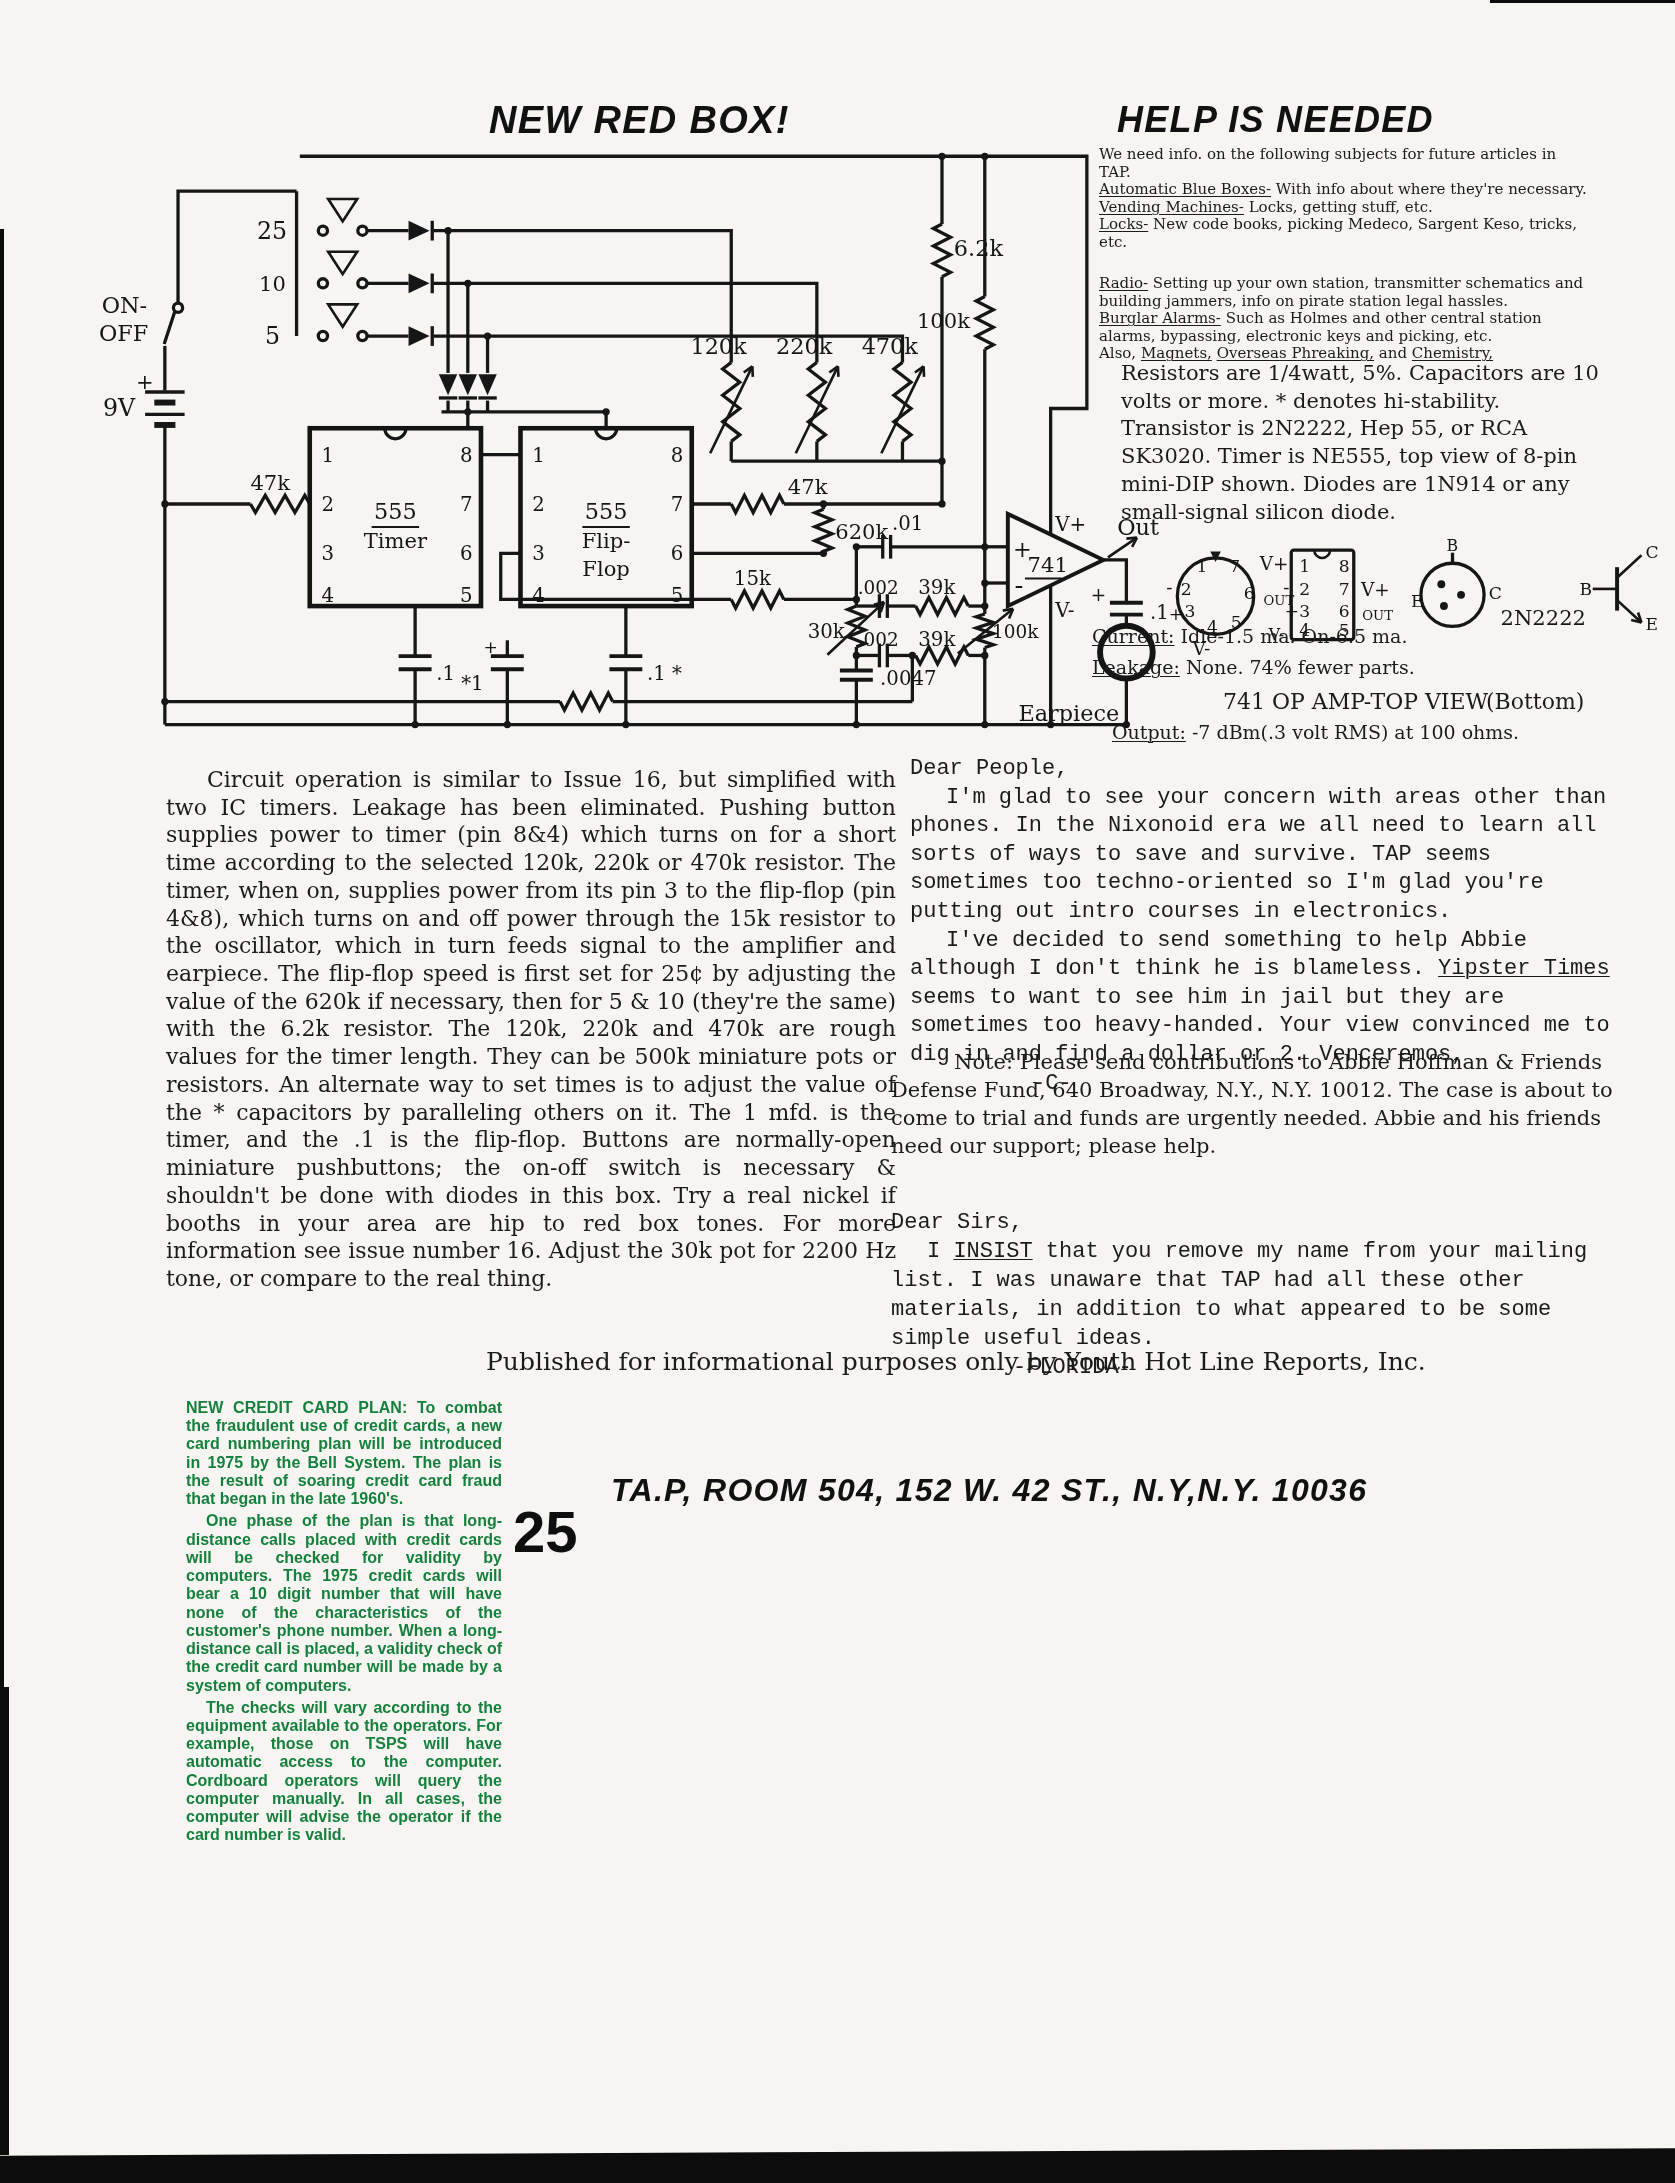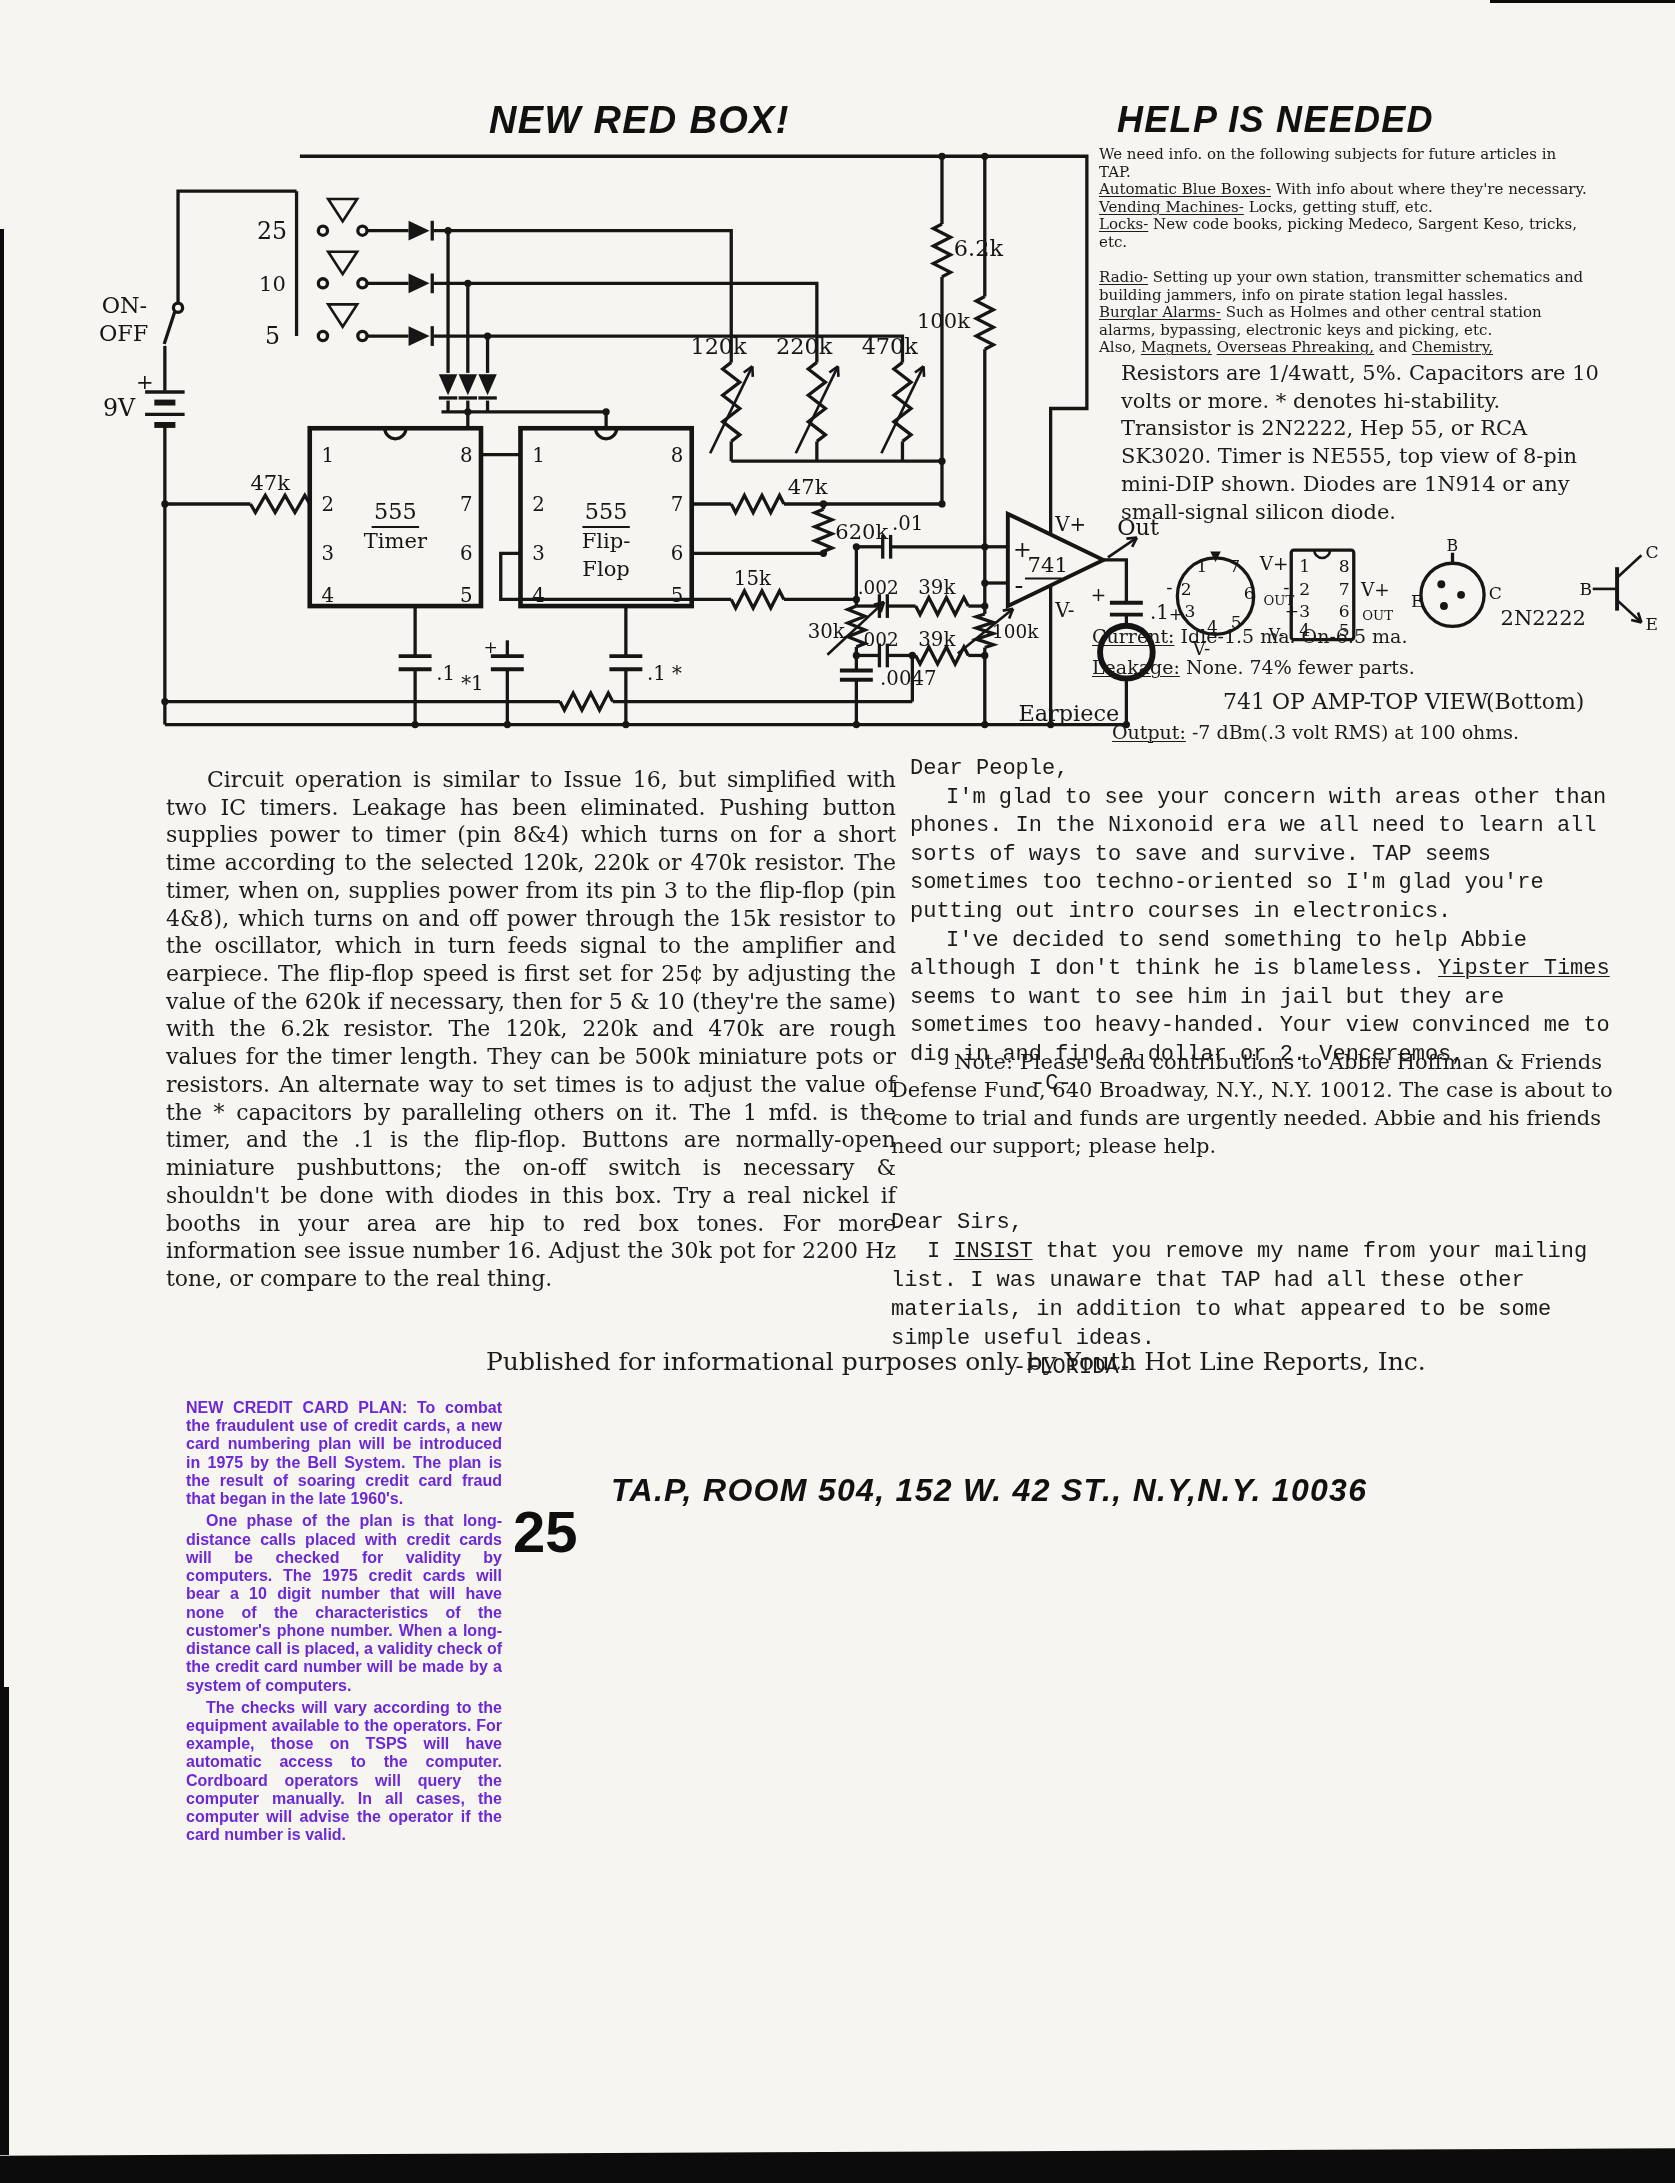--- a/index.html
+++ b/index.html
@@ -3,41 +3,41 @@
 <meta charset="utf-8">
 <style>
   html,body{margin:0;padding:0;background:#777;}
   #page{position:relative;width:1675px;height:2183px;background:#f6f5f1;overflow:hidden;
         font-family:"DejaVu Serif",serif;color:#1b1b1b;}
   .abs{position:absolute;}
   .headline{font-family:"Liberation Sans",sans-serif;font-style:italic;font-weight:900;letter-spacing:1.3px;color:#111;white-space:nowrap;}
   #title-left{left:489px;top:99px;font-size:38px;}
   #title-right{left:1117px;top:99px;font-size:36px;}
   #help{left:1099px;top:146px;width:491px;font-size:15px;line-height:1.17;font-family:"DejaVu Serif",serif;}
-  #help .gap{margin-top:18px;}
+  #help .gap{margin-top:24px;}
   .u{text-decoration:underline;text-decoration-thickness:1.3px;text-underline-offset:2px;}
   #specs{left:1121px;top:360px;width:486px;font-size:21px;line-height:1.32;}
   .statline{white-space:nowrap;font-size:19px;text-align:center;}
   #stat-current{left:1092px;top:625px;}
   #stat-leakage{left:1092px;top:656px;}
   #stat-output{left:1112px;top:721px;}
   #cap-opamp{left:1223px;top:689px;font-size:22px;white-space:nowrap;}
   #cap-bottom{left:1486px;top:689px;font-size:22px;white-space:nowrap;}
   #circuit-op{left:166px;top:766px;width:730px;font-size:22px;line-height:1.26;text-align:justify;}
   #circuit-op p{margin:0;text-indent:41px;}
   .mono{font-family:"Liberation Mono",monospace;}
   #dear-people{left:910px;top:755px;width:710px;font-size:22px;line-height:1.3;}
   #dear-people p,#dear-sirs p{margin:0;text-indent:36px;}
   .signoff{margin-left:122px;}
   #note{left:891px;top:1049px;width:733px;font-size:21px;line-height:1.33;}
   #note p{margin:0;text-indent:63px;}
   #dear-sirs{left:891px;top:1208px;width:733px;font-size:22px;line-height:1.32;}
   #published{left:486px;top:1347px;font-size:25px;white-space:nowrap;}
   #credit{left:186px;top:1399px;width:316px;font-size:16px;line-height:1.14;
-          font-family:"Liberation Sans",sans-serif;font-weight:bold;text-align:justify;color:#6d28d9;}
+          font-family:"Liberation Sans",sans-serif;font-weight:bold;text-align:justify;color:#15803d;}
   #credit p{margin:0 0 4px 0;}
   #credit p.ind{text-indent:20px;margin-bottom:4px;}
   #issue{left:513px;top:1503px;font-size:58px;font-weight:900;font-family:"Liberation Sans",sans-serif;line-height:1;color:#0e0e0e;}
   #address{left:611px;top:1472px;font-size:32px;white-space:nowrap;}
   #renew{left:690px;top:1548px;font-size:22px;white-space:nowrap;}
   svg{position:absolute;overflow:visible;}
   svg .w{fill:none;stroke:#161616;stroke-width:5;}
   svg .w2{fill:none;stroke:#161616;stroke-width:5;}
   svg .bx{fill:none;stroke:#141414;stroke-width:7;}
   svg text{fill:#161616;font-family:"DejaVu Serif",serif;}

